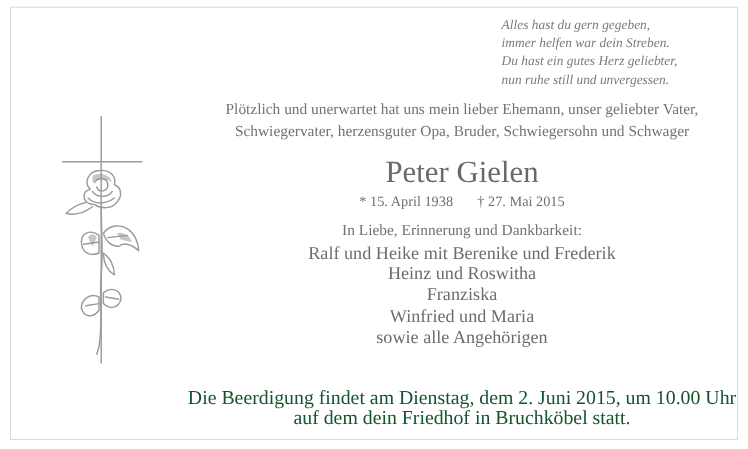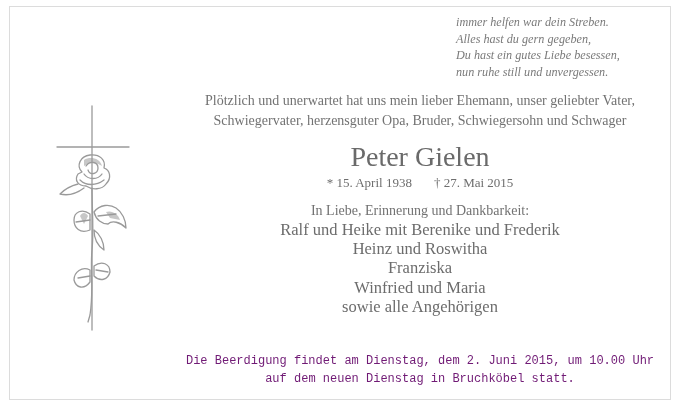--- a/index.html
+++ b/index.html
@@ -19,33 +19,33 @@
   .dates { position:absolute; left:160px; top:174px; width:520px; text-align:center;
            font-family:"Liberation Serif",serif; font-size:13px; line-height:18px; color:#6e6e6e; }
   .dates span { display:inline-block; }
   .dates .gap { width:22px; }
   .thanks { position:absolute; left:160px; top:201px; width:520px; text-align:center;
             font-family:"Liberation Serif",serif; font-size:14px; line-height:20px; color:#727272; }
   .mourners { position:absolute; left:160px; top:220px; width:520px; text-align:center;
               font-family:"Liberation Serif",serif; font-size:16.5px; line-height:19.2px; color:#6c6c6c; }
   .mourners div { white-space:nowrap; }
   .funeral { position:absolute; left:160px; top:352px; width:520px; text-align:center;
-             font-family:Liberation Mono, monospace; font-size:12px; line-height:18px; color:#701a75; }
+             font-family:Liberation Serif, serif; font-size:18px; line-height:18px; color:#14532d; }
   .funeral div { white-space:nowrap; }
   .emblem { position:absolute; left:50px; top:100px; width:90px; height:240px; }
 </style>
 </head>
 <body>
 
 <div class="frame"></div>
 
 <div class="poem">
+  <div>Alles hast du gern gegeben,</div>
   <div>immer helfen war dein Streben.</div>
-  <div>Alles hast du gern gegeben,</div>
-  <div>Du hast ein gutes Liebe besessen,</div>
+  <div>Du hast ein gutes Herz geliebter,</div>
   <div>nun ruhe still und unvergessen.</div>
 </div>
 
 <div class="emblem">
   <svg width="90" height="240" viewBox="0 0 90 240" xmlns="http://www.w3.org/2000/svg">
     <g stroke="#9a9a9a" fill="none" stroke-width="1.3" stroke-linecap="round" stroke-linejoin="round">
 
       <line x1="42" y1="6" x2="42" y2="230"></line>
       <line x1="7" y1="47" x2="79" y2="47"></line>
 
@@ -95,14 +95,14 @@
 <div class="mourners">
   <div>Ralf und Heike mit Berenike und Frederik</div>
   <div>Heinz und Roswitha</div>
   <div>Franziska</div>
   <div>Winfried und Maria</div>
   <div>sowie alle Angehörigen</div>
 </div>
 
 <div class="funeral">
   <div>Die Beerdigung findet am Dienstag, dem 2. Juni 2015, um 10.00 Uhr</div>
-  <div>auf dem neuen Dienstag in Bruchköbel statt.</div>
+  <div>auf dem dein Friedhof in Bruchköbel statt.</div>
 </div>
 
 </body></html>

